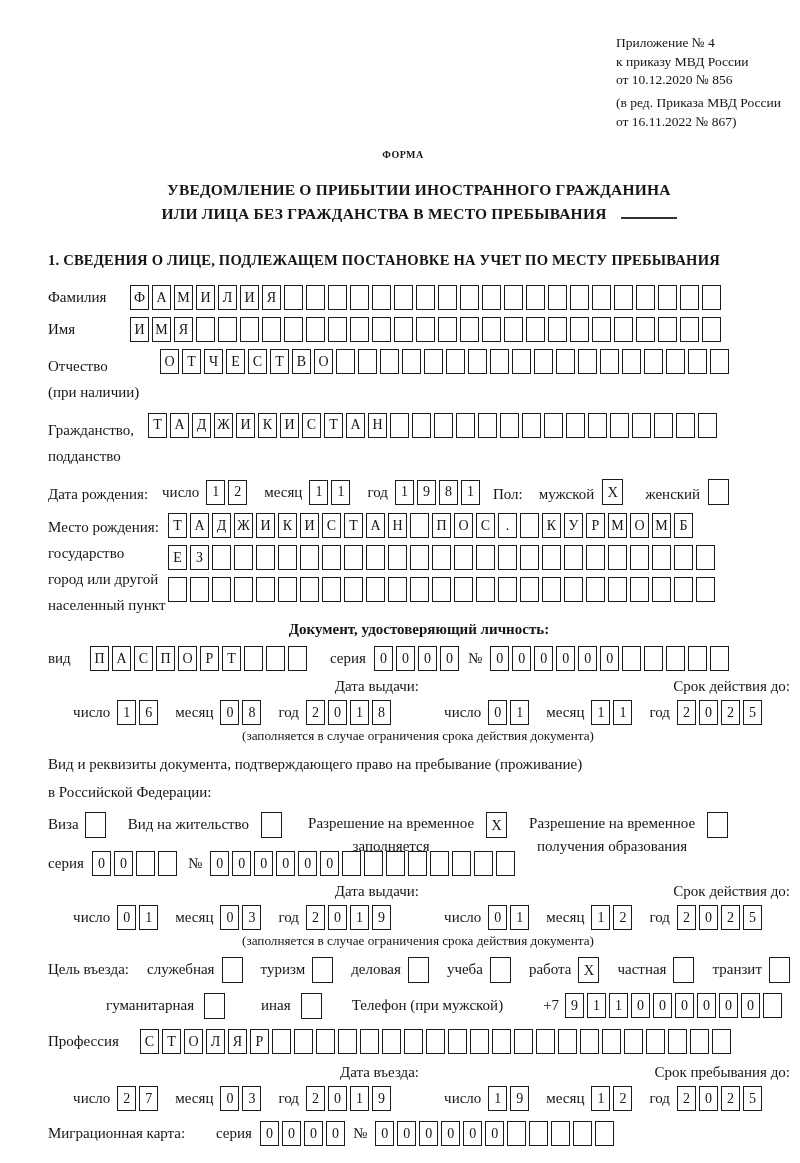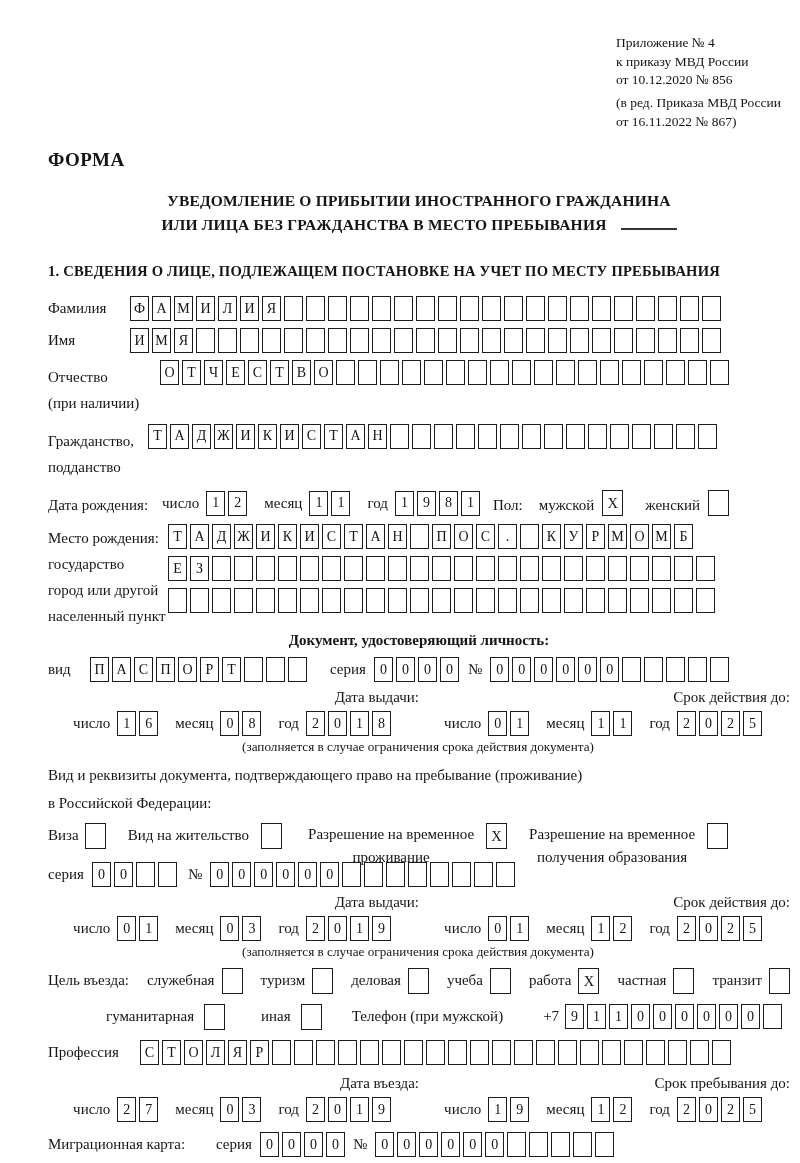--- a/index.html
+++ b/index.html
@@ -2,21 +2,21 @@
 <html><head>
 <meta charset="utf-8">
 <style>
   html,body{margin:0;padding:0;background:#fff;}
   body{width:800px;height:1163px;overflow:hidden;color:#151515;
        font-family:"Liberation Serif","DejaVu Serif",serif;font-size:15px;}
   .page{position:relative;width:800px;height:818px;box-sizing:border-box;padding:34px 10px 0 48px;}
   
   .hdr{margin-left:568px;font-size:13.5px;line-height:1.38;}
   .hdr .sp{margin-top:4px;}
-  .forma{font-weight:bold;text-align:left;padding-right:32px;margin-top:18px;font-size:19px;letter-spacing:.5px;}
+  .forma{font-weight:bold;text-align:center;padding-right:32px;margin-top:18px;font-size:10px;letter-spacing:.5px;}
   .title{font-weight:bold;text-align:center;font-size:15.5px;line-height:1.55;margin-top:18px;letter-spacing:.2px;}
   .blankline{display:inline-block;width:56px;border-bottom:2.2px solid #333;margin-left:14px;}
   .sec{font-weight:bold;font-size:14.6px;margin-top:26px;margin-bottom:16px;letter-spacing:.2px;}
   
   .frow{display:flex;align-items:flex-start;margin-bottom:7px;}
   .flabel{flex:none;padding-top:4px;}
   .w80{width:82px;}
   .w112{width:112px;}
   .w100{width:100px;}
   .lbl2{line-height:1.75;}
@@ -407,21 +407,21 @@
       <span class="ptext" style="margin-right:6px;">Виза</span>
       <span class="cbx"></span>
     </div>
     <div class="permit" style="margin-left:22px;">
       <span class="ptext" style="margin-right:12px;">Вид на жительство</span>
       <span class="cbx"></span>
     </div>
     <div class="permit" style="margin-left:26px;">
       <div class="plines" style="margin-right:12px;">
         <div>Разрешение на временное</div>
-        <div>проживание</div>
+        <div>заполняется</div>
       </div>
       <span class="cbx">X</span>
     </div>
     <div class="permit" style="margin-left:22px;">
       <div class="plines" style="margin-right:12px;">
         <div>Разрешение на временное</div>
         <div>получения образования</div>
       </div>
       <span class="cbx"></span>
     </div>

